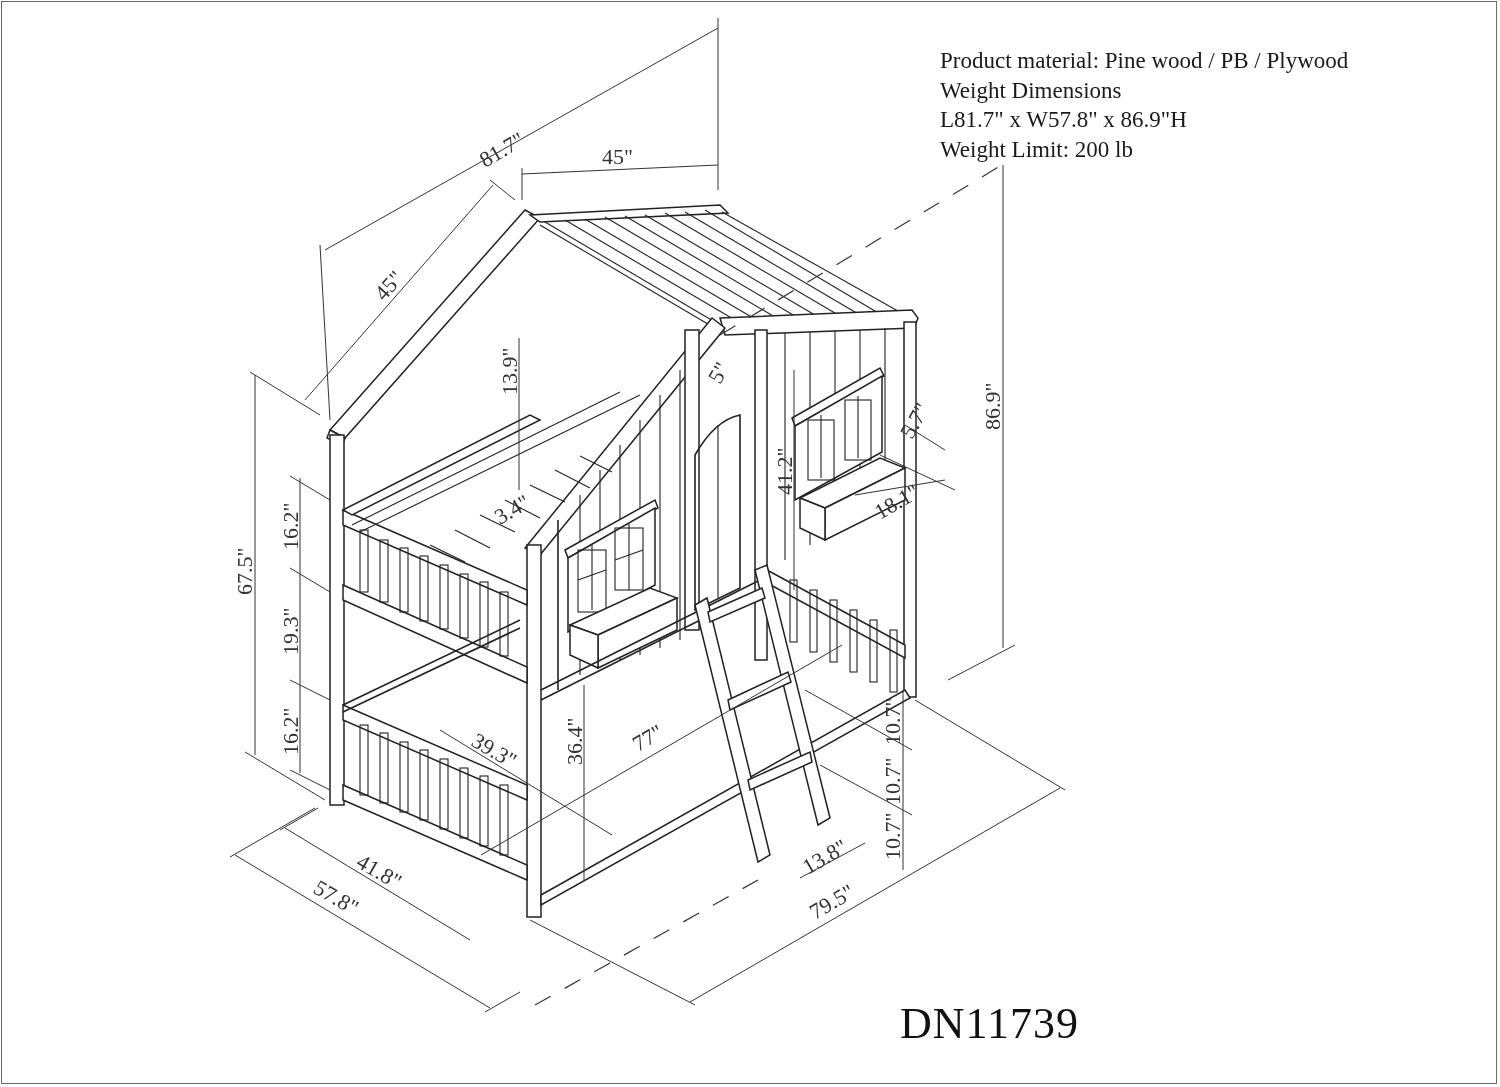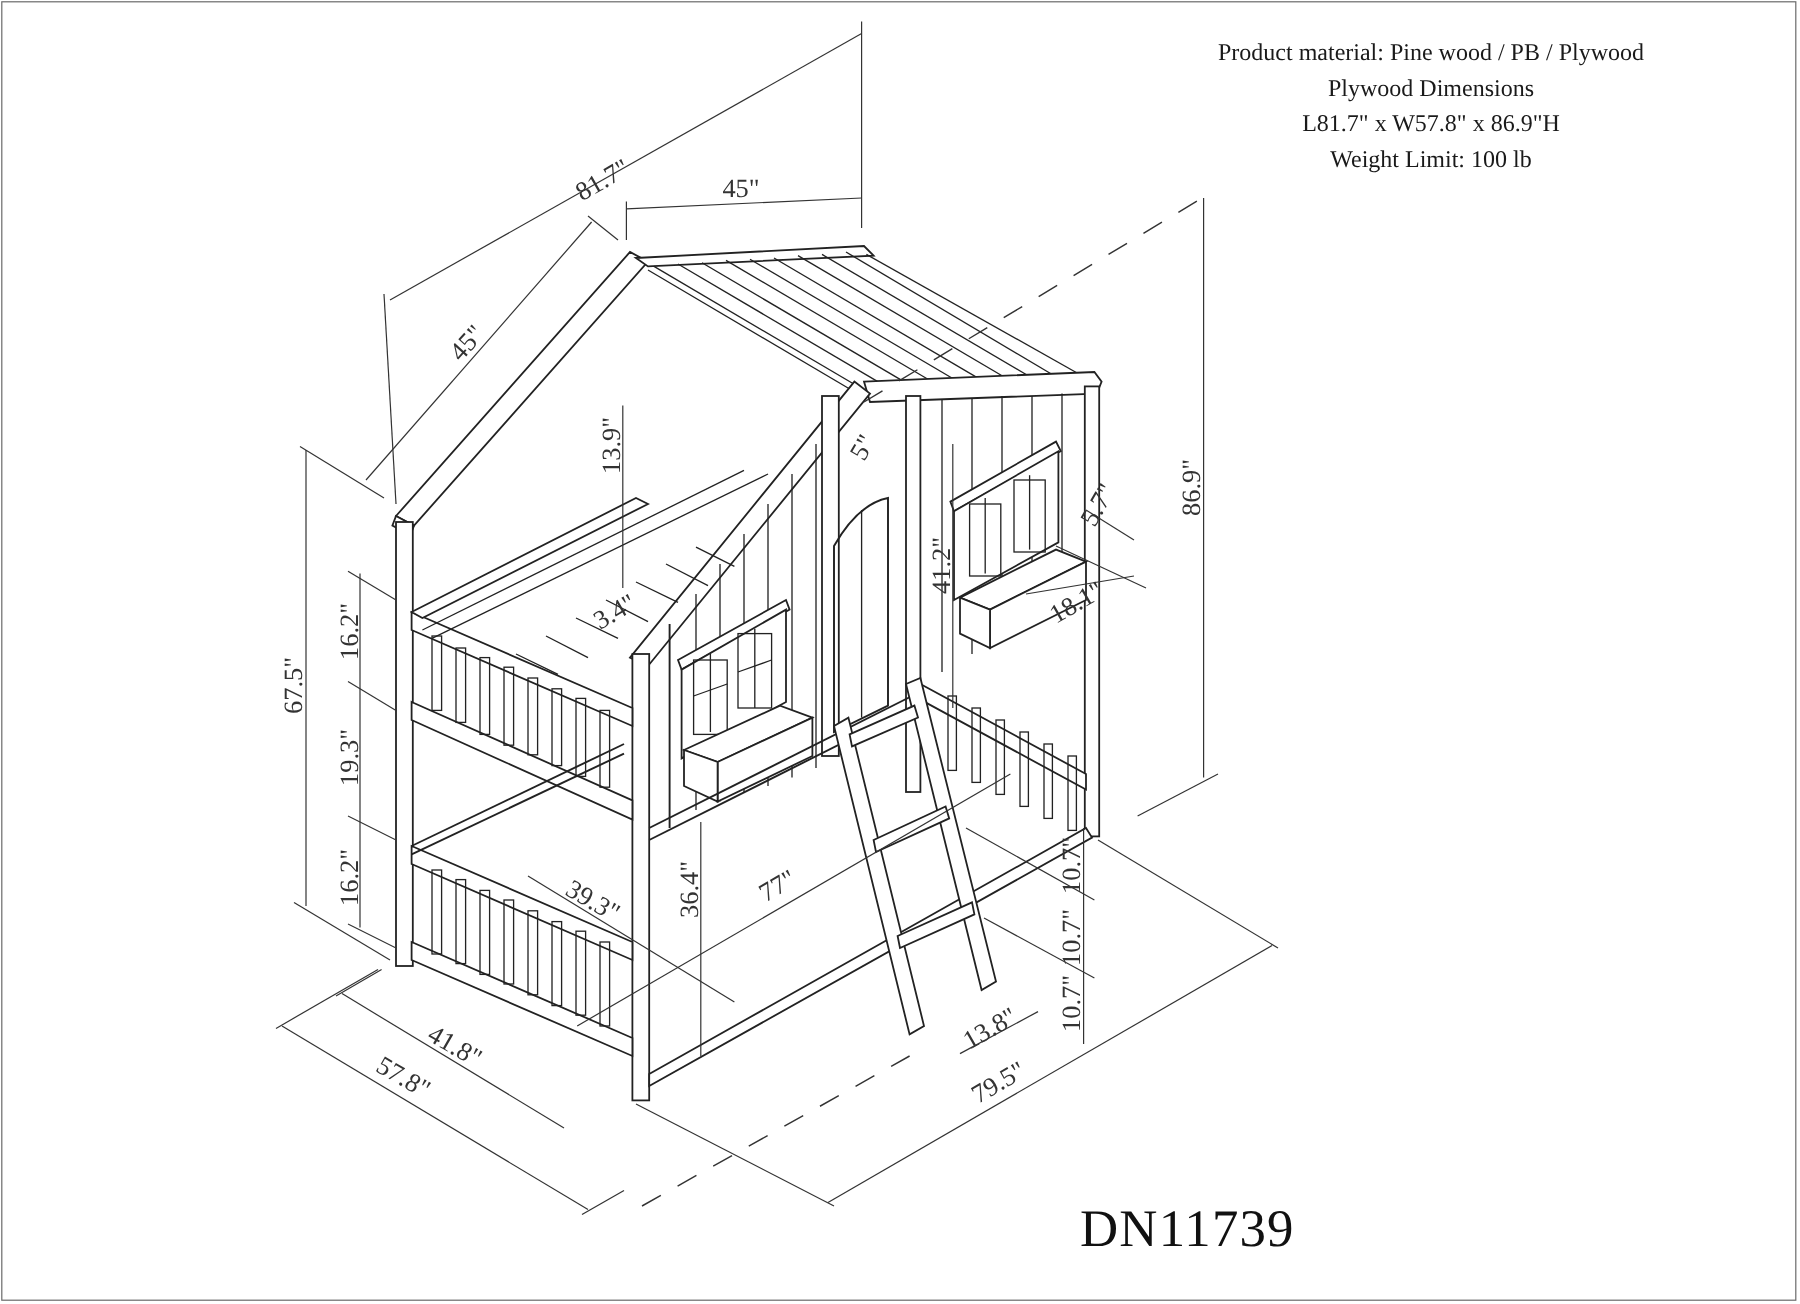--- a/index.html
+++ b/index.html
@@ -1,20 +1,20 @@
 <!DOCTYPE html>
 <html><head>
 <meta charset="utf-8">
 <style>
   html, body { margin:0; padding:0; background:#ffffff; }
   body { width:1500px; height:1087px; position:relative; overflow:hidden; }
   .frame { position:absolute; left:1px; top:1px; width:1496px; height:1083px; border:1px solid #6a6a6a; box-sizing:border-box; }
   svg.drawing { position:absolute; left:0; top:0; }
-  .info { position:absolute; left:940px; top:30px; width:505px; text-align:center;
-          font-family:"Liberation Serif","DejaVu Serif",serif; font-size:20px; line-height:29.5px; color:#1a1a1a; }
+  .info { position:absolute; left:940px; top:46px; width:505px; text-align:left;
+          font-family:"Liberation Serif","DejaVu Serif",serif; font-size:23px; line-height:29.5px; color:#1a1a1a; }
   .info div { white-space:nowrap; }
   .model { position:absolute; left:900px; top:998px; width:210px; text-align:left;
            font-family:"Liberation Serif","DejaVu Serif",serif; font-size:44px; color:#111; letter-spacing:1px; }
   .dim { font-family:"Liberation Serif","DejaVu Serif",serif; font-size:22px; fill:#333; }
   .ln { stroke:#222; stroke-width:1.6; fill:none; }
   .lnt { stroke:#222; stroke-width:1.1; fill:none; }
   .dl { stroke:#333; stroke-width:1; fill:none; }
   .dash { stroke:#333; stroke-width:1.2; stroke-dasharray:18 16; fill:none; }
   .wood { stroke:#222; stroke-width:1.5; fill:#fff; }
 </style>
@@ -262,18 +262,18 @@
     <text class="dim" transform="translate(900,860) rotate(-90)">10.7"</text>
     <text class="dim" transform="translate(808,875) rotate(-30)">13.8"</text>
     <text class="dim" transform="translate(355,866) rotate(30)">41.8"</text>
     <text class="dim" transform="translate(312,892) rotate(30)">57.8"</text>
     <text class="dim" transform="translate(815,920) rotate(-30)">79.5"</text>
   </g>
 </svg>
 
 <div class="info">
   <div>Product material: Pine wood / PB / Plywood</div>
-  <div>Plywood Dimensions</div>
+  <div>Weight Dimensions</div>
   <div>L81.7" x W57.8" x 86.9"H</div>
-  <div>Weight Limit: 100 lb</div>
+  <div>Weight Limit: 200 lb</div>
 </div>
 
 <div class="model">DN11739</div>
 
 </body></html>

